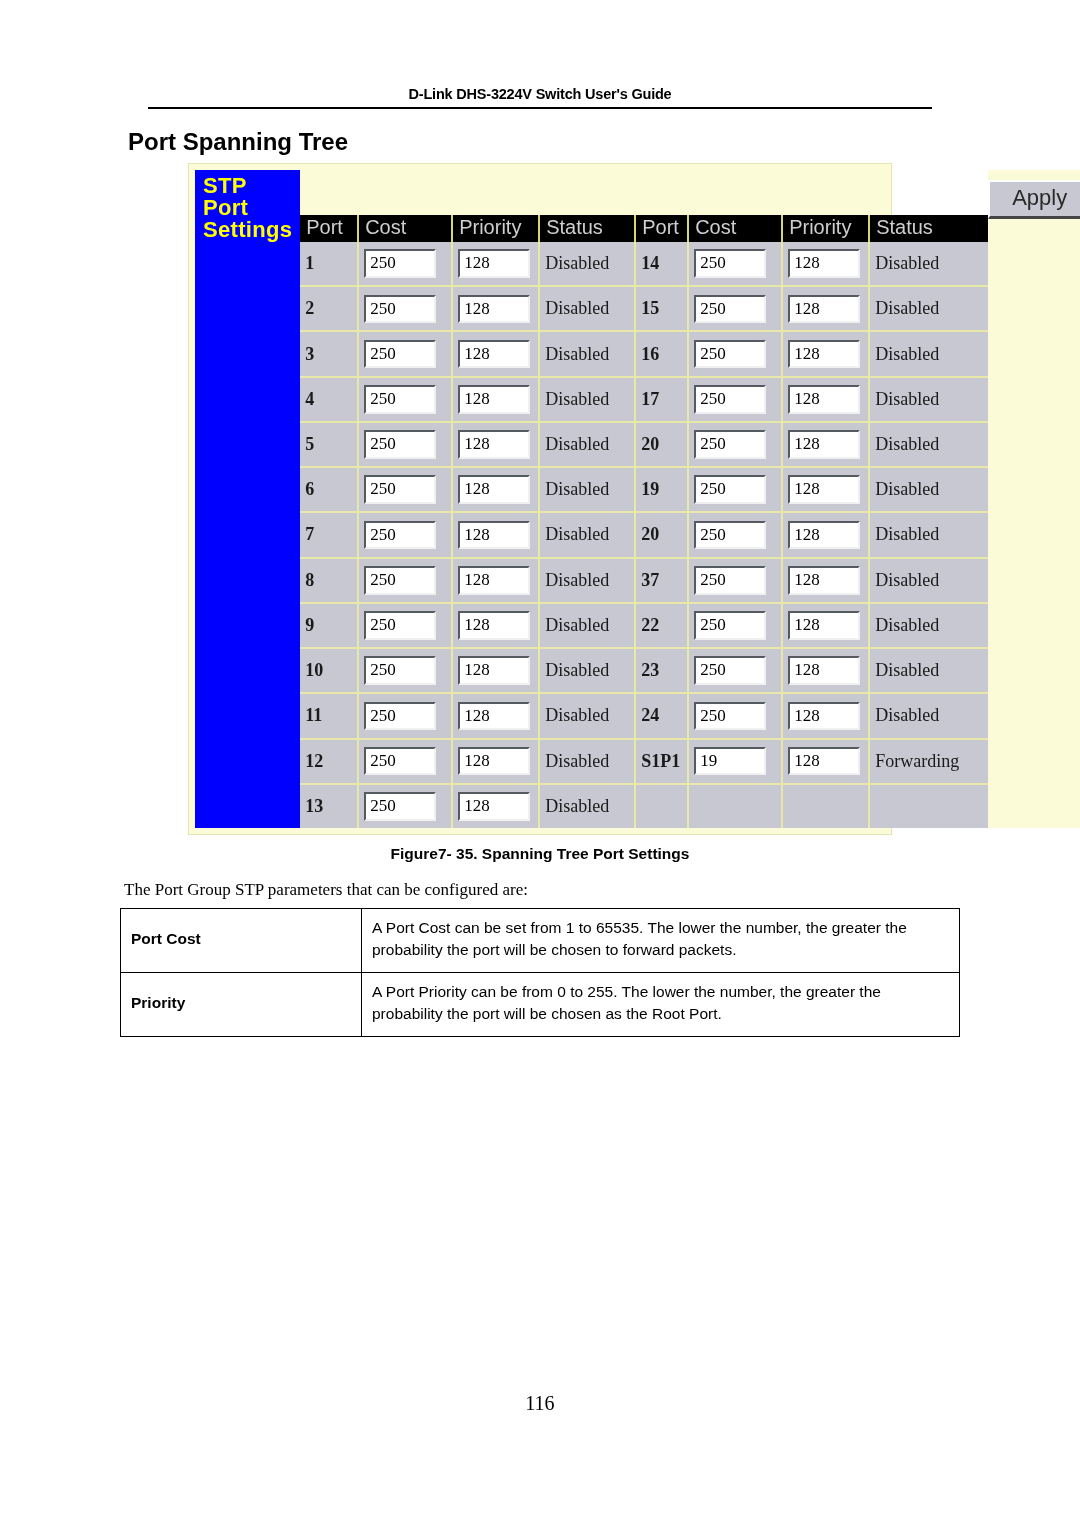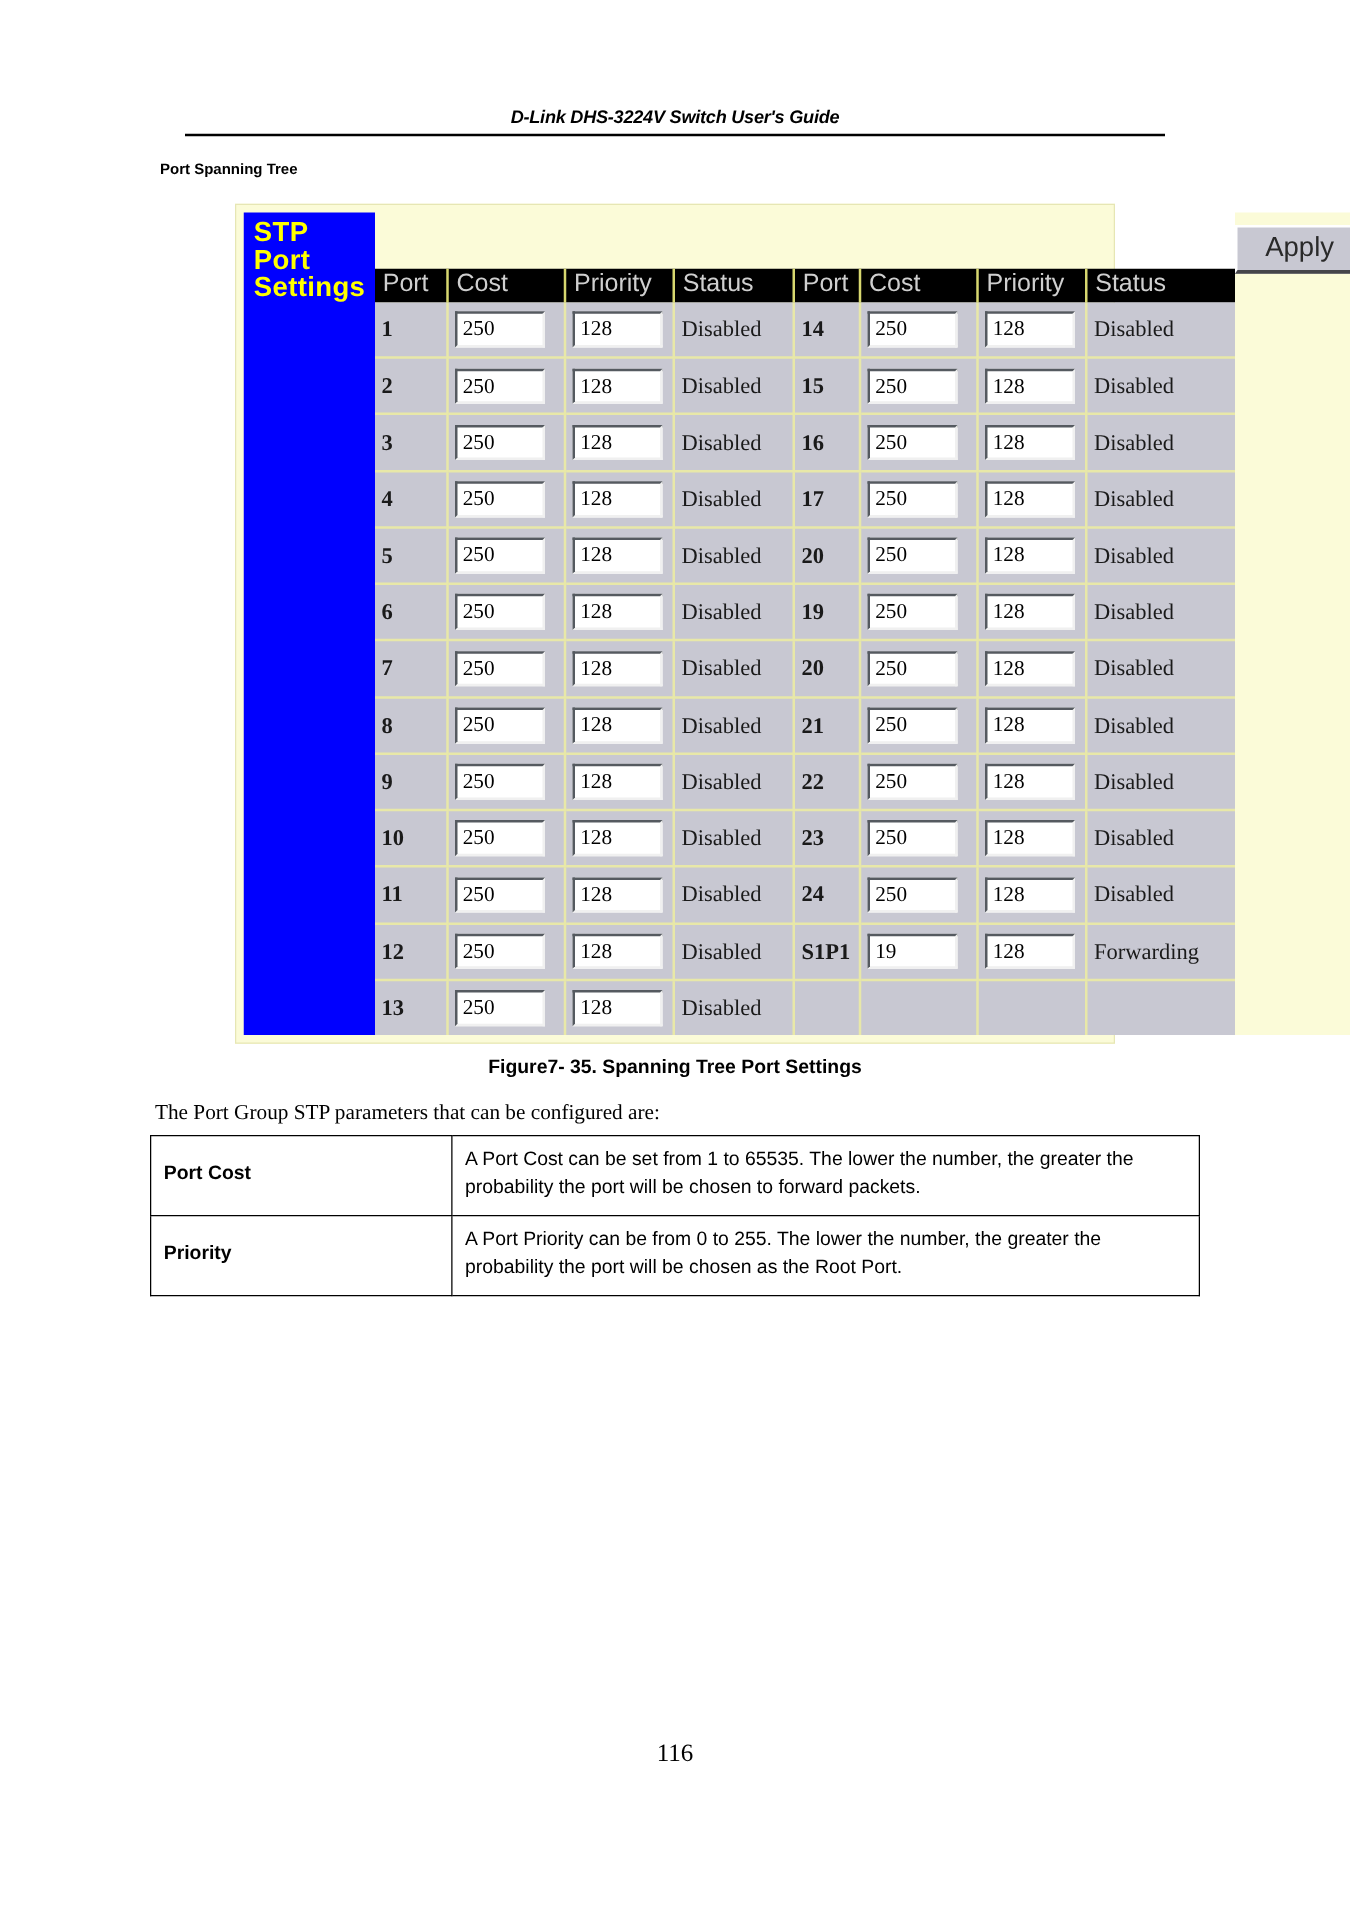--- a/index.html
+++ b/index.html
@@ -19,39 +19,38 @@
   .page-header {
     position: absolute;
     left: 148px;
     top: 86px;
     width: 784px;
     text-align: center;
   }
   .page-header .hdr-text {
     font-family: "Liberation Sans", sans-serif;
     font-weight: bold;
-    font-style: italic;
     font-size: 14.5px;
     color: #000;
     letter-spacing: -0.2px;
   }
   .page-header .hdr-rule {
     margin-top: 5px;
     border-top: 2px solid #000;
     width: 100%;
   }
 
   
   .section-title {
     position: absolute;
     left: 128px;
     top: 128px;
     font-family: "Liberation Sans", sans-serif;
     font-weight: bold;
-    font-size: 12px;
+    font-size: 24px;
     color: #000;
   }
 
   
   .stp-panel {
     position: absolute;
     left: 188px;
     top: 163px;
     width: 704px;
     height: 672px;
@@ -327,21 +326,21 @@
             <td class="port-cell">20</td>
             <td><span class="txt-box">250</span></td>
             <td><span class="txt-box">128</span></td>
             <td class="status-cell">Disabled</td>
           </tr>
           <tr>
             <td class="port-cell">8</td>
             <td><span class="txt-box">250</span></td>
             <td><span class="txt-box">128</span></td>
             <td class="status-cell">Disabled</td>
-            <td class="port-cell">21</td>
+            <td class="port-cell">37</td>
             <td><span class="txt-box">250</span></td>
             <td><span class="txt-box">128</span></td>
             <td class="status-cell">Disabled</td>
           </tr>
           <tr>
             <td class="port-cell">9</td>
             <td><span class="txt-box">250</span></td>
             <td><span class="txt-box">128</span></td>
             <td class="status-cell">Disabled</td>
             <td class="port-cell">22</td>

